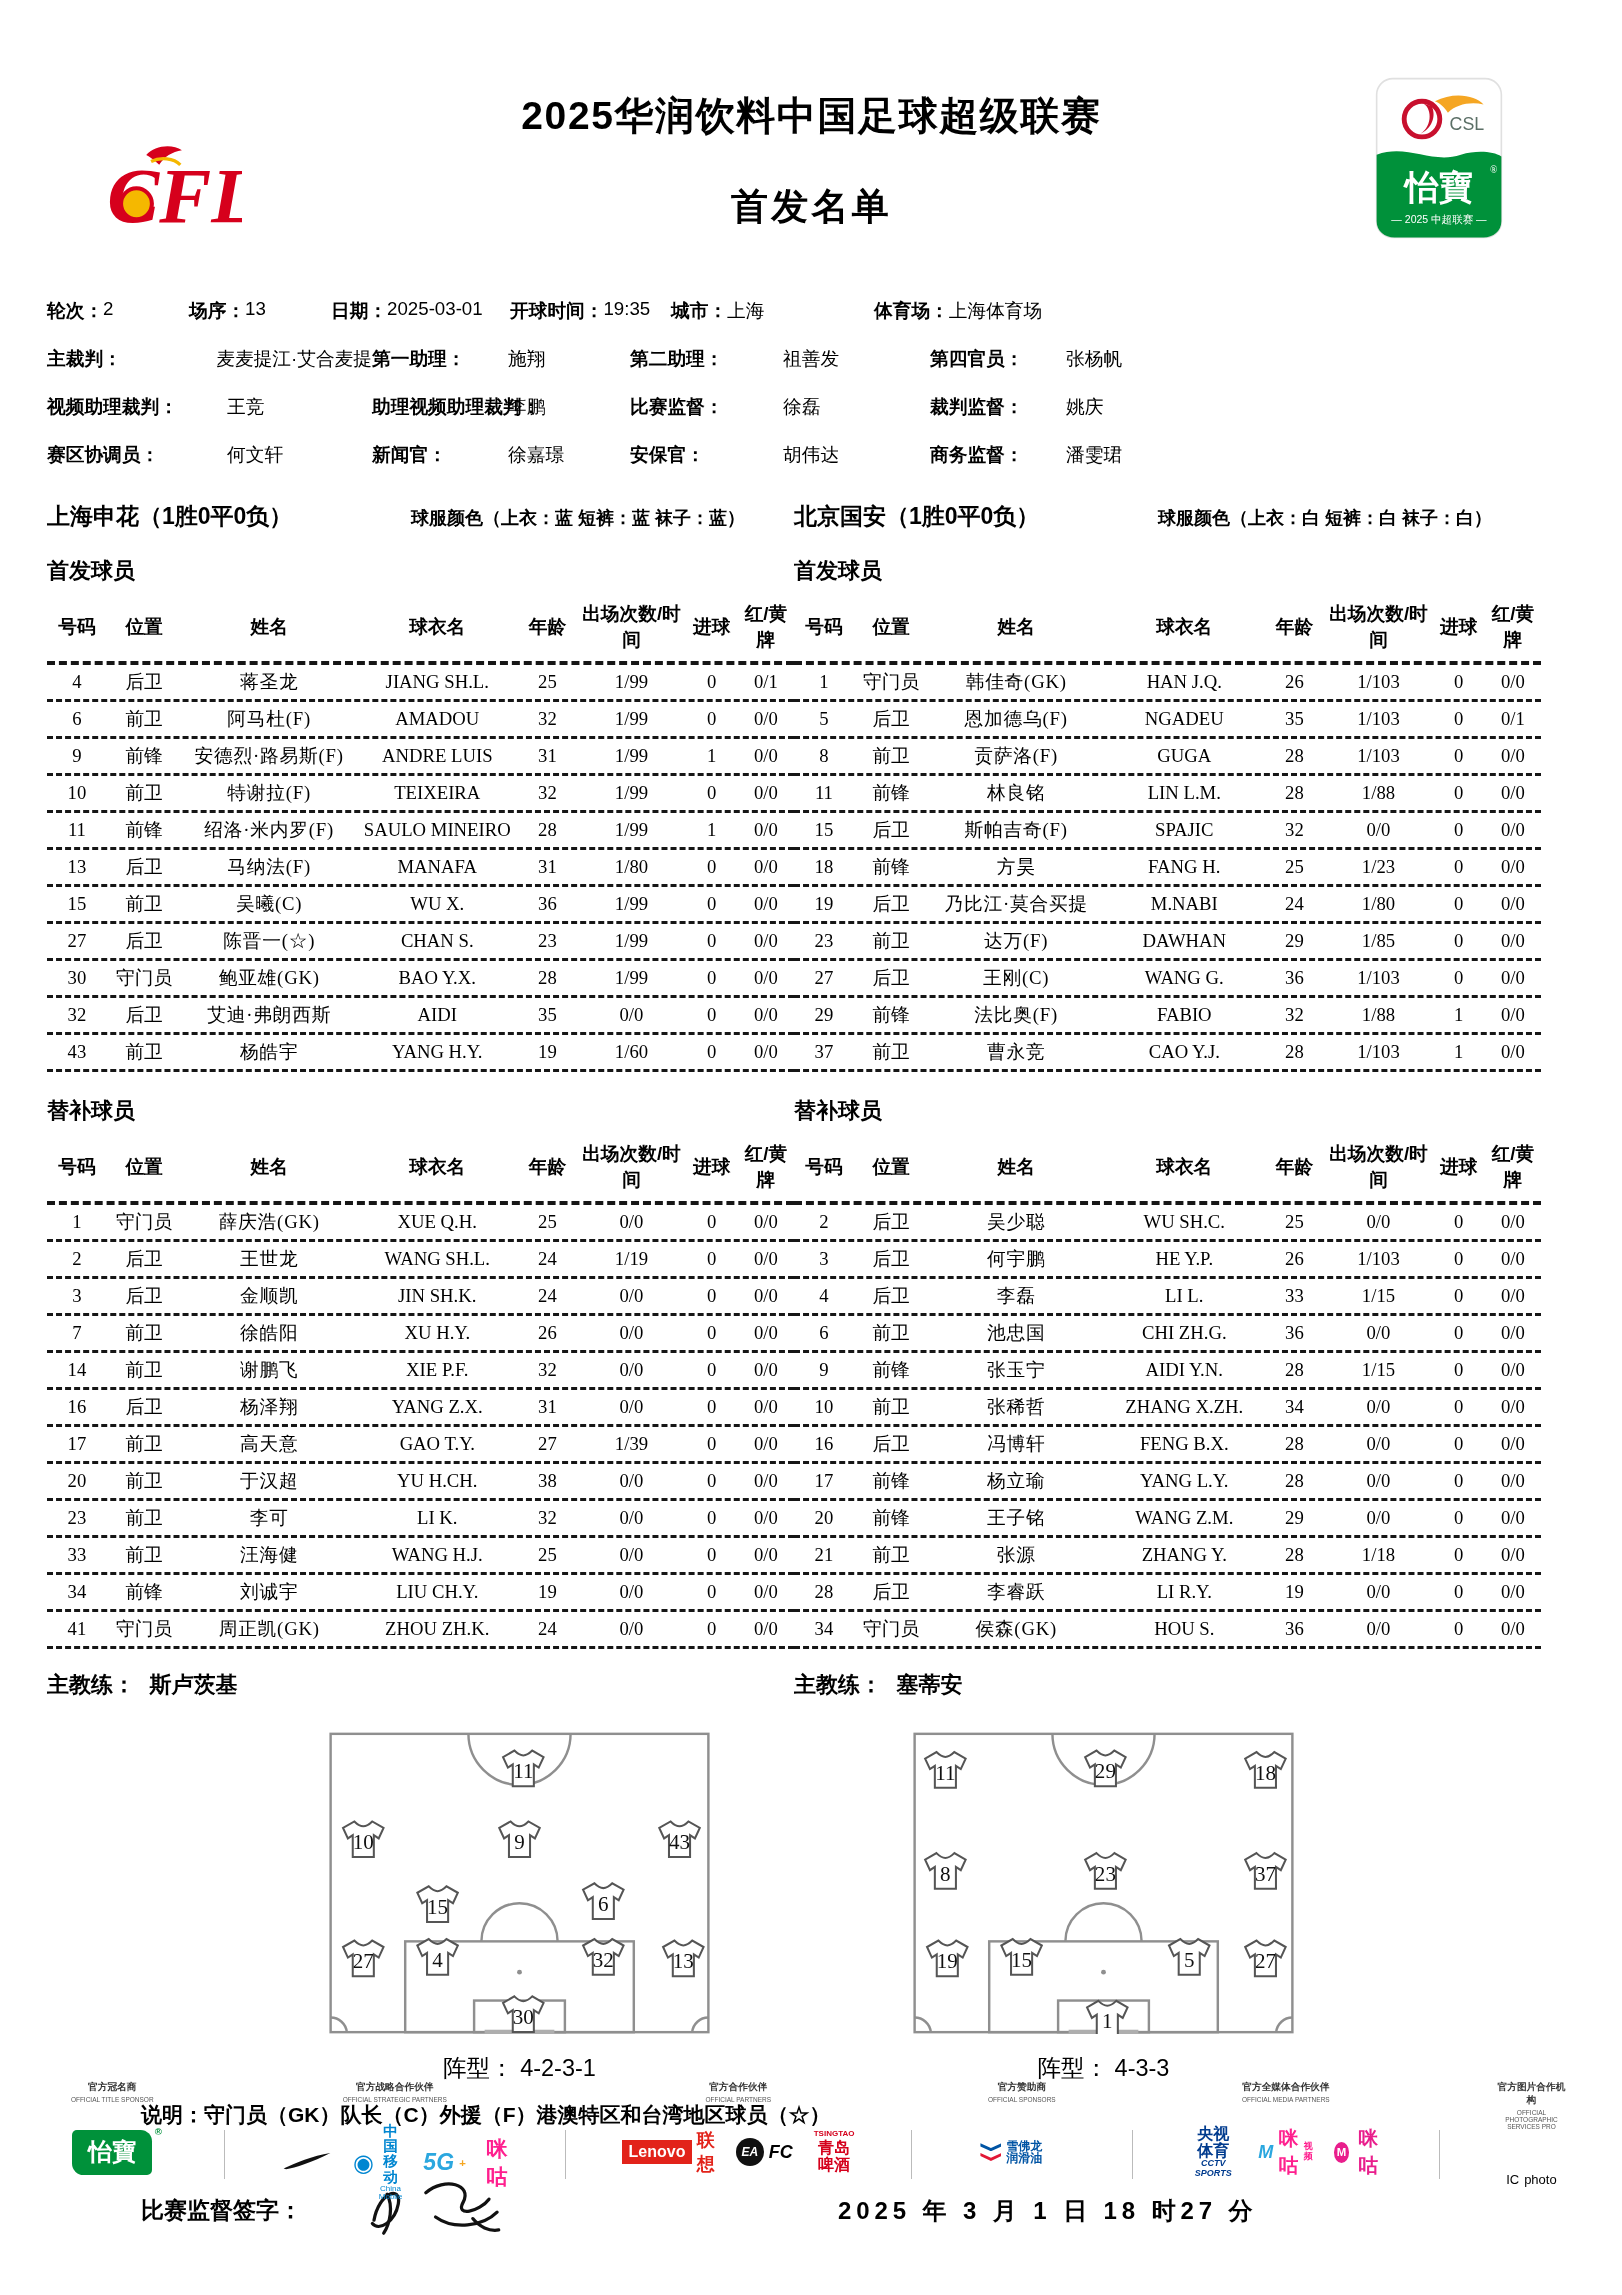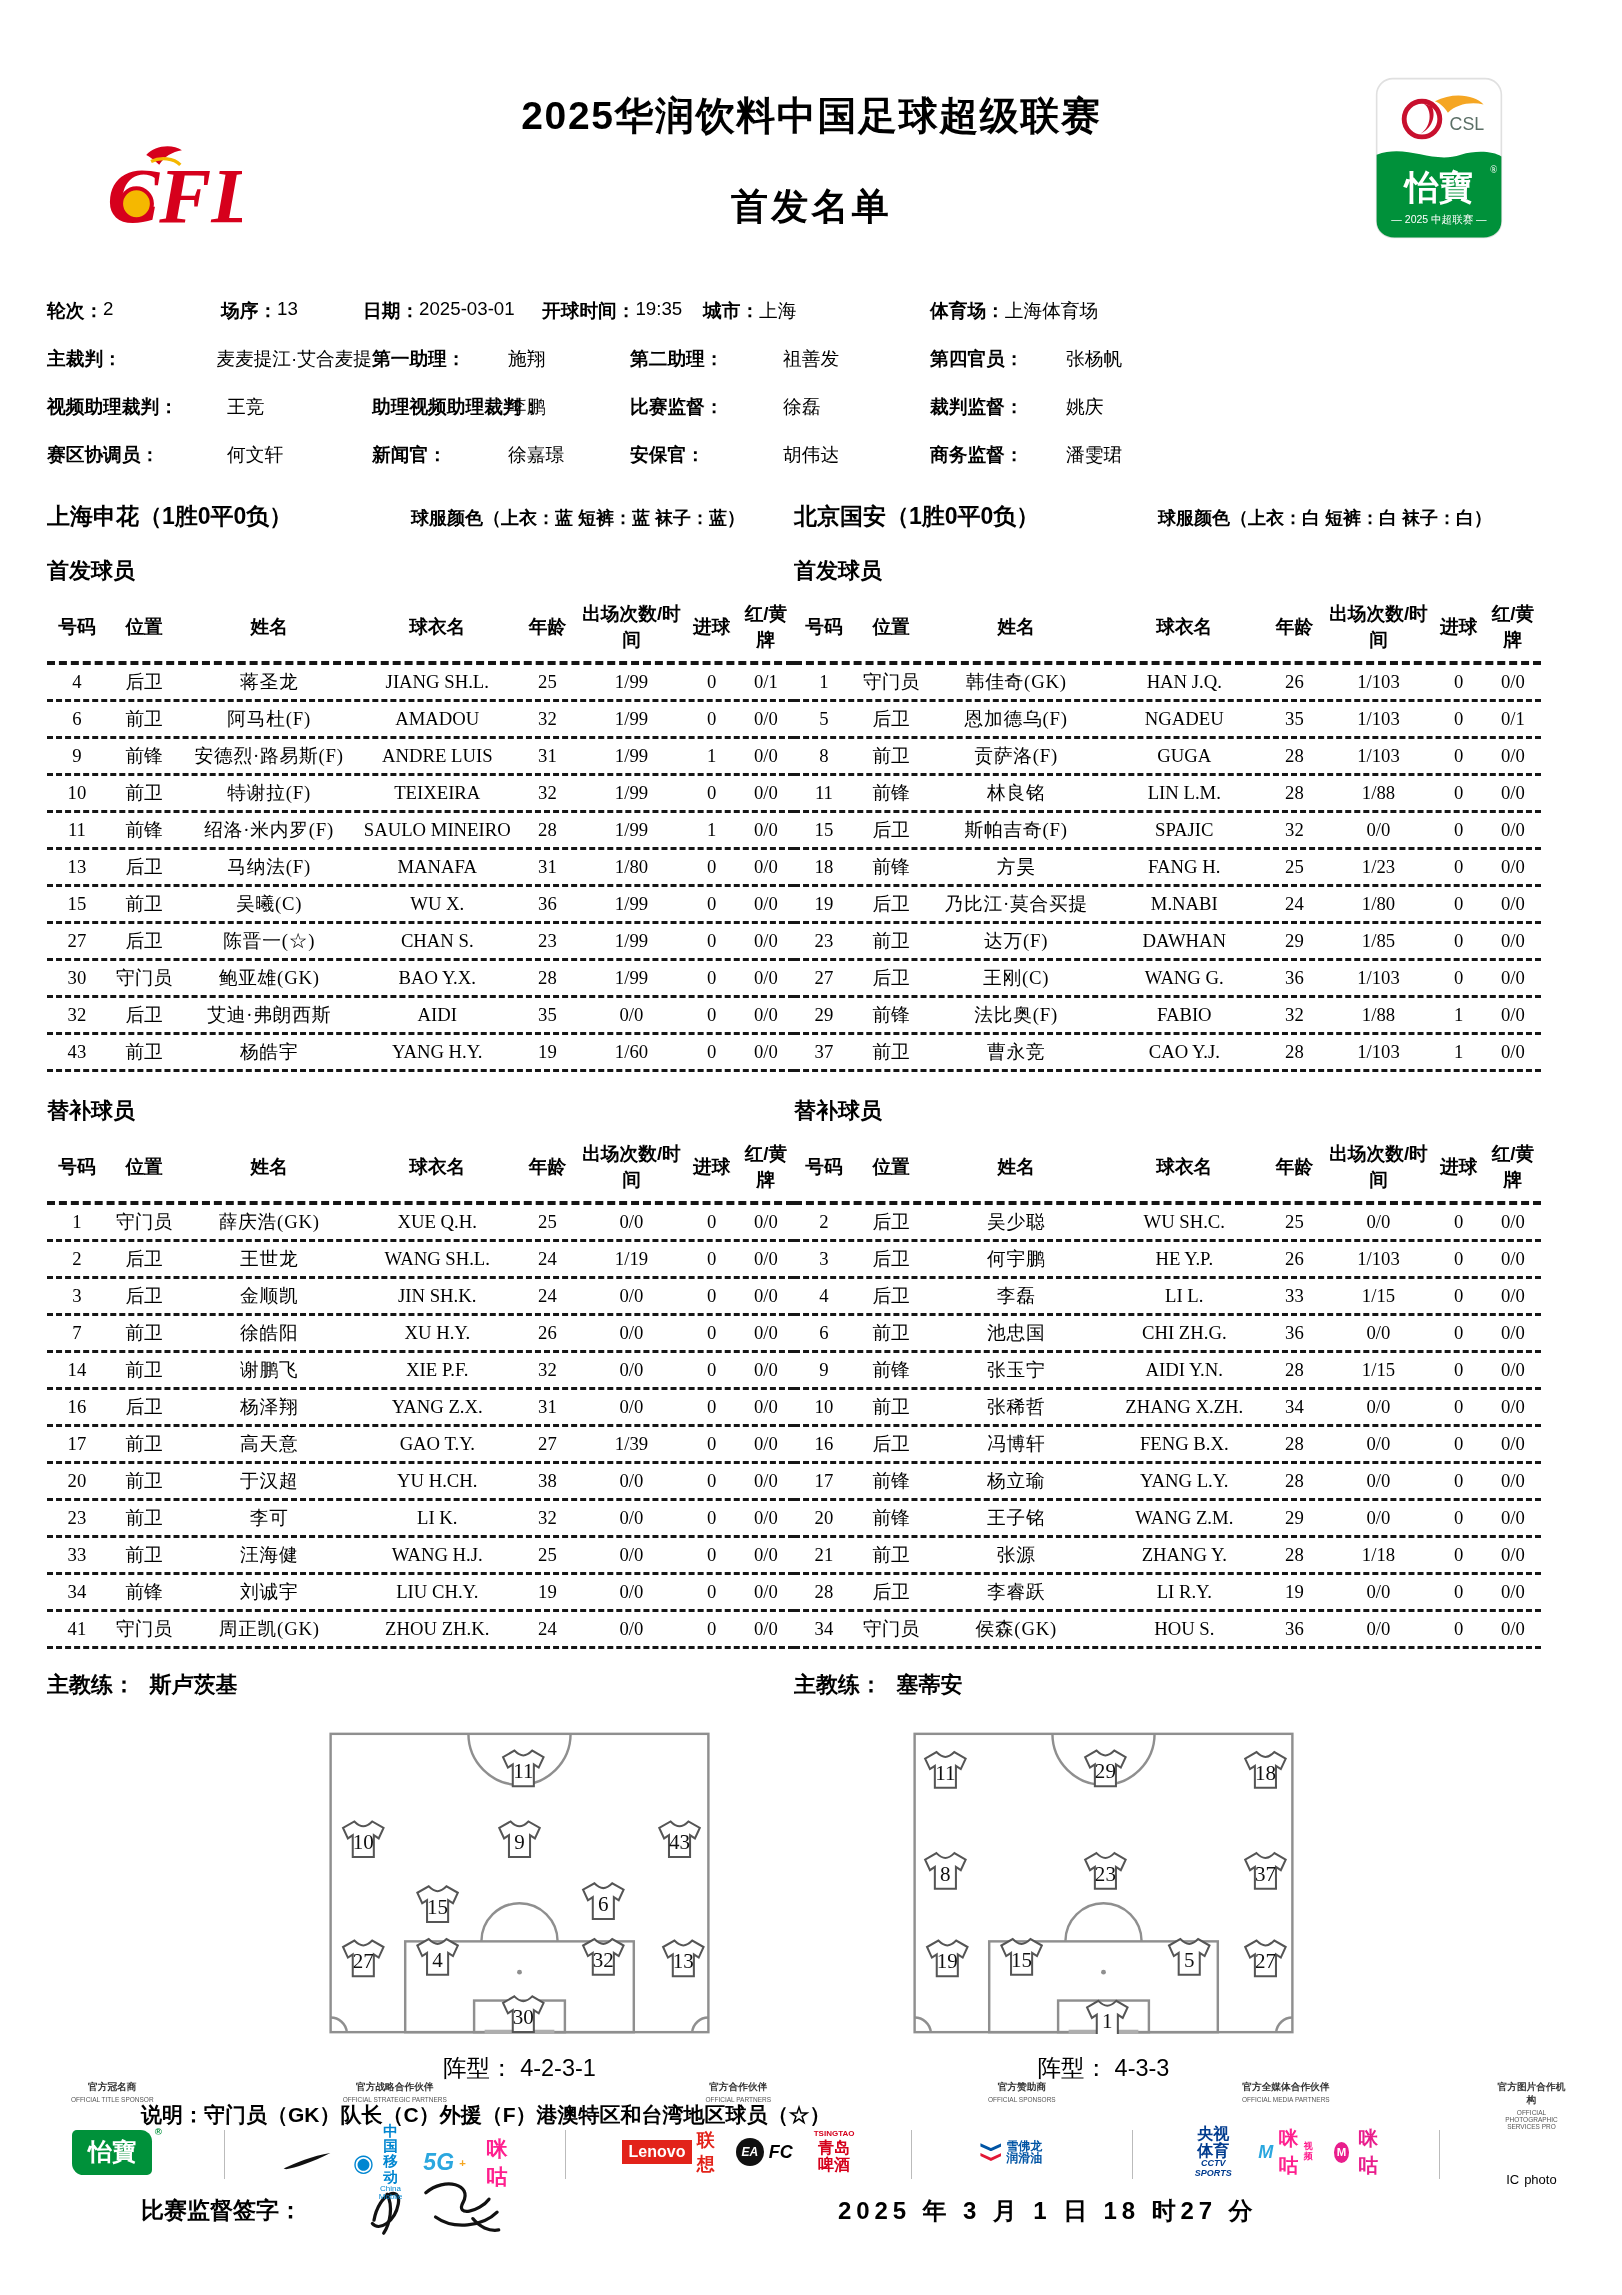--- a/index.html
+++ b/index.html
@@ -18,23 +18,23 @@
   .cfl-logo { position:absolute; left:57px; top:105px; width:138px; height:114px; }
   .csl-logo { position:absolute; right:73px; top:45px; width:128px; height:162px; }
 
   .match-line { font-family:"Liberation Sans", sans-serif; font-weight:bold; font-size:23px; margin:21px 0 0 1.6px; }
 
   
   .info { margin-top:23px; font-size:18.7px; font-family:"Liberation Sans", sans-serif; }
   .info-row { display:flex; margin-bottom:22px; }
   .info-row .pair { display:flex; white-space:nowrap; }
   .info-row .lbl { font-weight:bold; }
-  .ir1 .pair:nth-child(1){width:142px;} .ir1 .pair:nth-child(2){width:142px;margin-left:32px;}
+  .ir1 .pair:nth-child(1){width:142px;} .ir1 .pair:nth-child(2){width:142px;}
   .ir1 .pair:nth-child(3){width:179px;} .ir1 .pair:nth-child(4){width:161px;}
-  .ir1 .pair:nth-child(5){width:203px;} .ir1 .pair:nth-child(6){flex:1;margin-left:24px;}
+  .ir1 .pair:nth-child(5){width:203px;} .ir1 .pair:nth-child(6){flex:1;}
   .irx .pair:nth-child(1){width:325px;} .irx .pair:nth-child(2){width:258px;}
   .irx .pair:nth-child(3){width:300px;} .irx .pair:nth-child(4){flex:1;}
   .irx .pair:nth-child(1) .lbl{width:180px;} .irx .pair:nth-child(2) .lbl{width:136px;}
   .irx .pair:nth-child(3) .lbl{width:153px;} .irx .pair:nth-child(4) .lbl{width:136px;}
 
   
   .cols { display:flex; }
   .col { width:747px; }
   .team-head { display:flex; align-items:baseline; margin-top:11.4px; }
   .team-name { font-family:"Liberation Sans", sans-serif; font-weight:bold; font-size:23px; white-space:nowrap; }

